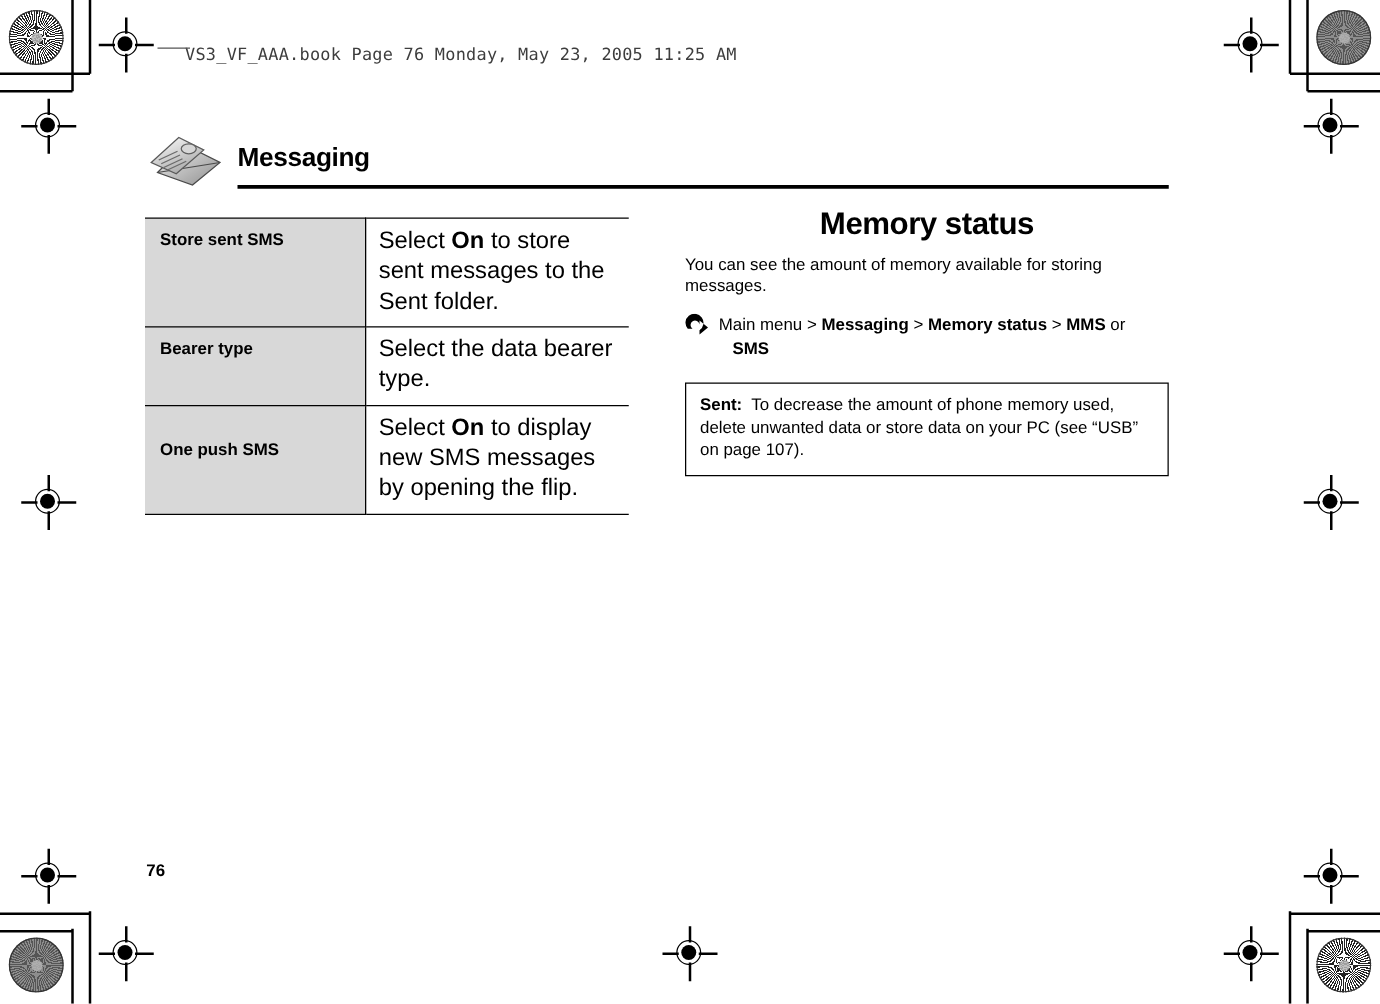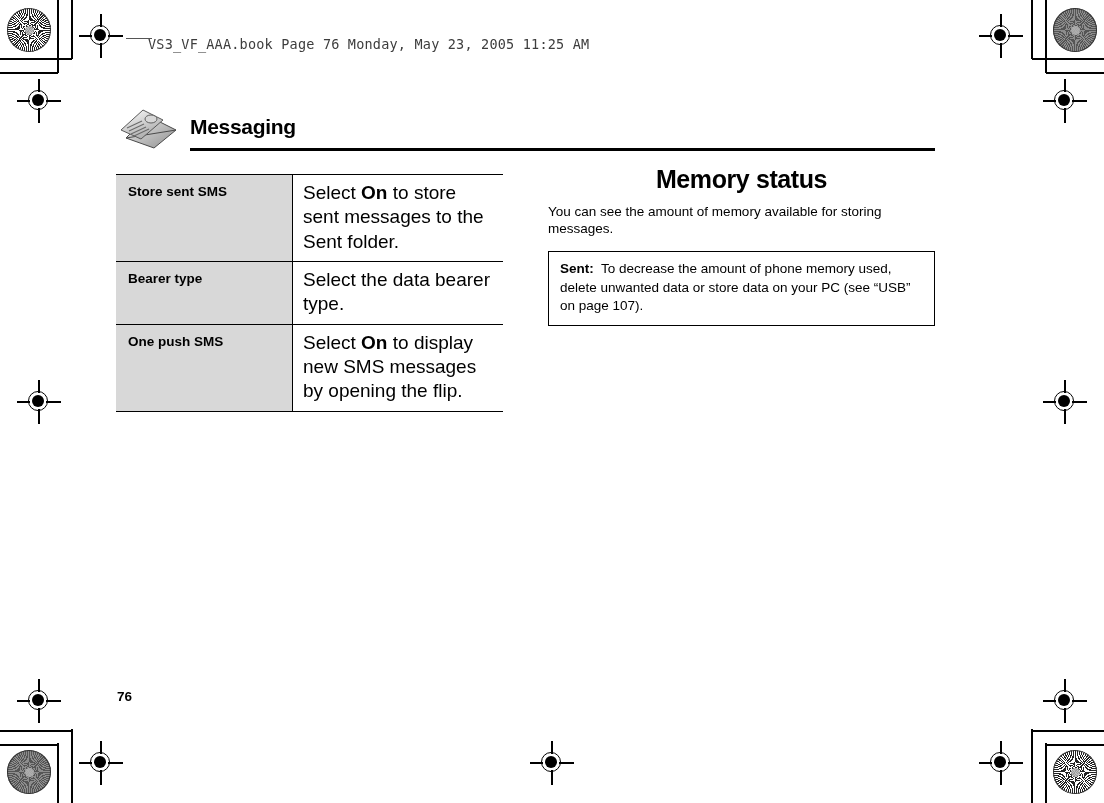--- a/index.html
+++ b/index.html
@@ -167,21 +167,21 @@
     padding-top: 8px;
     border-right: 1.6px solid #000;
     border-bottom-color: #000;
   }
   .settings-table td.val {
     padding-left: 10px;
     padding-top: 6px;
   }
   .settings-table td.val b { font-weight: bold; }
   .settings-table tr.tall td { height: 38px; }
-  .settings-table td.key.mid { padding-top: 8px; }
+  .settings-table td.key.mid { padding-top: 26px; }
 
   
   .right-col {
     position: absolute;
     left: 548px;
     top: 158px;
     width: 387px;
   }
   .section-title {
     font-size: 25px;
@@ -410,20 +410,29 @@
         <td class="key mid">One push SMS</td>
         <td class="val"><span>Select </span><b>On</b><span> to display new SMS messages by opening the flip.</span></td>
       </tr>
     </tbody>
   </table>
 
   <div class="right-col">
     <h2 class="section-title">Memory status</h2>
     <p class="body-par">You can see the amount of memory available for storing messages.</p>
 
+    <div class="nav-path">
+      <span class="arrow-icon">
+        <svg viewBox="0 0 20 18" width="20" height="18">
+          <path d="M2.2 12.0 A7.2 7.2 0 1 1 11.6 13.2 L11.6 16.6 L18.4 11.0 L11.6 5.4 L11.6 8.6 A3.6 3.6 0 1 0 6.0 12.0 Z" fill="#000000"></path>
+        </svg>
+      </span>
+      <span>Main menu</span><span> &gt; </span><b>Messaging</b><span> &gt; </span><b>Memory status</b><span> &gt; </span><b>MMS</b><span> or</span>
+      <span class="indent">SMS</span>
+    </div>
 
     <div class="note-box">
       <span class="note-label">Sent:</span>&nbsp;
       <span>To decrease the amount of phone memory used, delete unwanted data or store data on your PC (see “USB” on page 107).</span>
     </div>
   </div>
 
   <div class="folio">76</div>
 </div>
 

